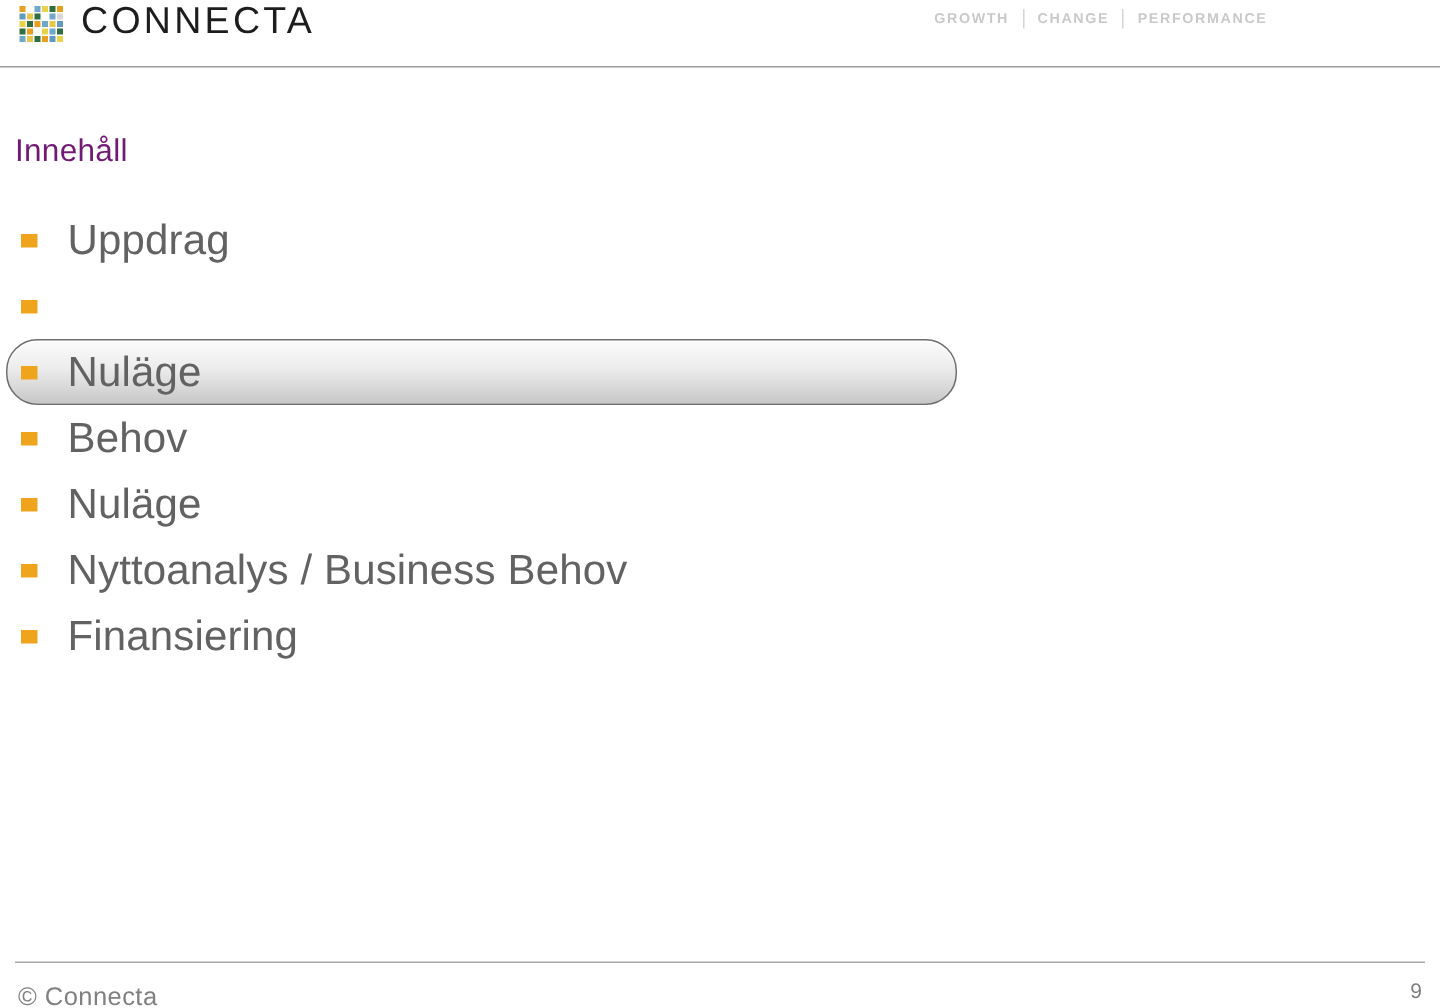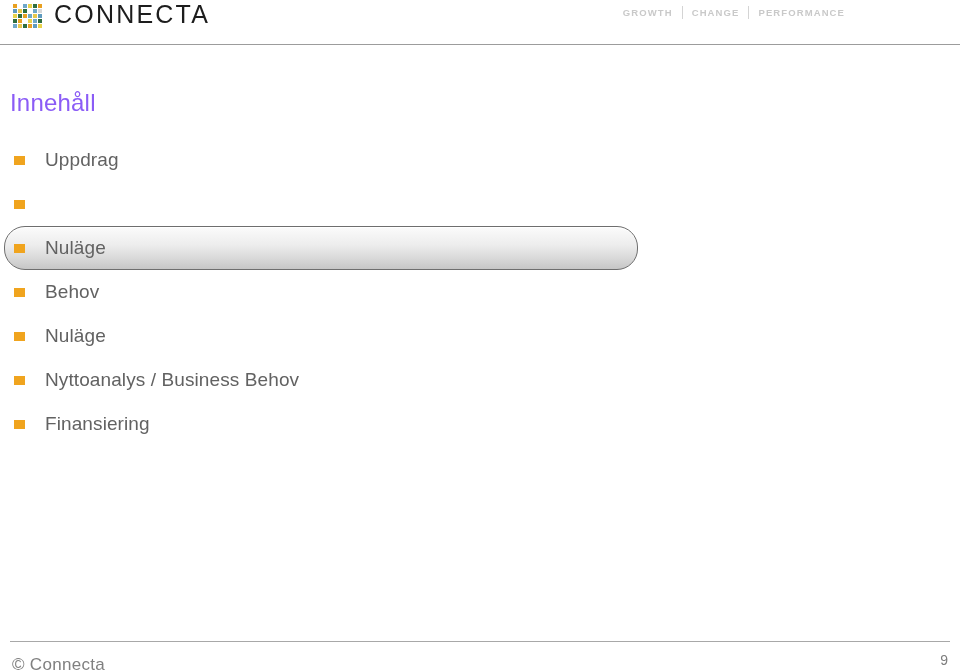--- a/index.html
+++ b/index.html
@@ -76,22 +76,22 @@
     width: 960px;
     height: 1px;
     background: #9c9c9c;
   }
 
   
   #page-title {
     position: absolute;
     left: 10px;
     top: 64px;
-    font-size: 24px;
-    color: #8b5cf6;
+    font-size: 21px;
+    color: #701a75;
     font-weight: 400;
     letter-spacing: 0.2px;
     margin-top: 25px;
   }
 
   
   #agenda-list {
     position: absolute;
     left: 0;
     top: 138px;
@@ -115,21 +115,21 @@
     padding-left: 9px;
   }
   .bullet-square {
     width: 11px;
     height: 9px;
     background: #f0a41e;
     flex: 0 0 auto;
     margin-right: 20px;
   }
   .agenda-label {
-    font-size: 19px;
+    font-size: 28px;
     color: #626262;
     letter-spacing: 0.1px;
     white-space: nowrap;
     text-align: center;
   }
 
   
   #footer-rule {
     position: absolute;
     left: 10px;

